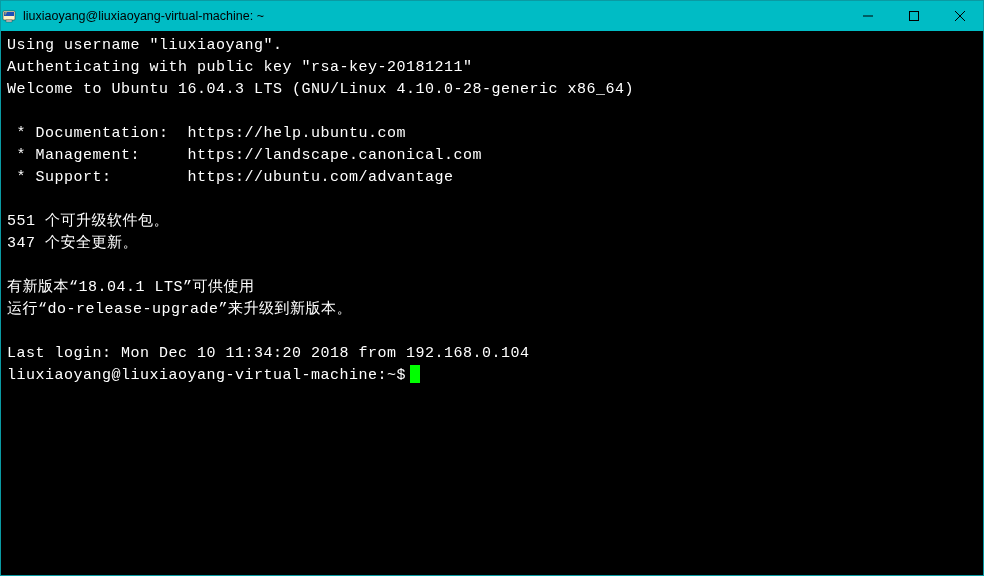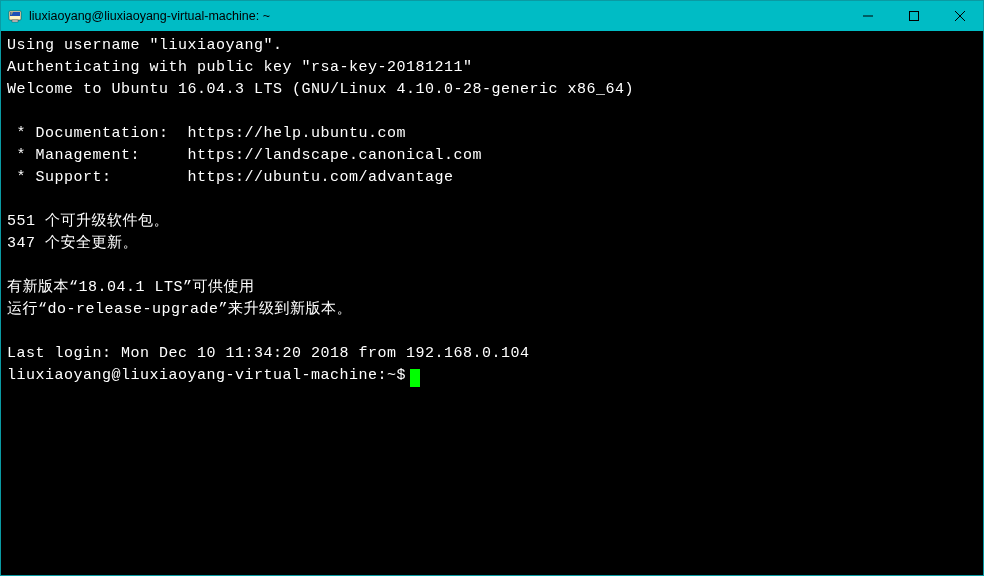--- a/index.html
+++ b/index.html
@@ -15,21 +15,20 @@
       height: 576px;
       border: 1px solid #0a9aa3;
       display: flex;
       flex-direction: column;
     }
     .titlebar {
       background: #00bcc5;
       height: 30px;
       display: flex;
       align-items: center;
-      padding-left: 6px;
       user-select: none;
     }
     .titlebar-icon {
       width: 16px;
       height: 16px;
       margin-right: 6px;
       display: inline-flex;
       align-items: center;
       justify-content: center;
     }
@@ -72,21 +71,21 @@
     }
     .cursor {
       display: inline-block;
       width: 10px;
       height: 18px;
       background: #00ff00;
       vertical-align: text-bottom;
       margin-left: 4px;
     }
     .term-line { display: block; }
-    .prompt-line { display: flex; align-items: flex-end; }
+    .prompt-line { display: flex; align-items: flex-start; }
   </style>
 </head>
 <body>
 
 <div class="window">
   <div class="titlebar">
     <span class="titlebar-icon">
       <svg width="16" height="16" viewBox="0 0 16 16">
         <rect x="2" y="3" width="12" height="9" rx="1" fill="#fff3c4" stroke="#333" stroke-width="0.6"></rect>
         <rect x="3" y="4" width="10" height="4" fill="#1e4fb7"></rect>

